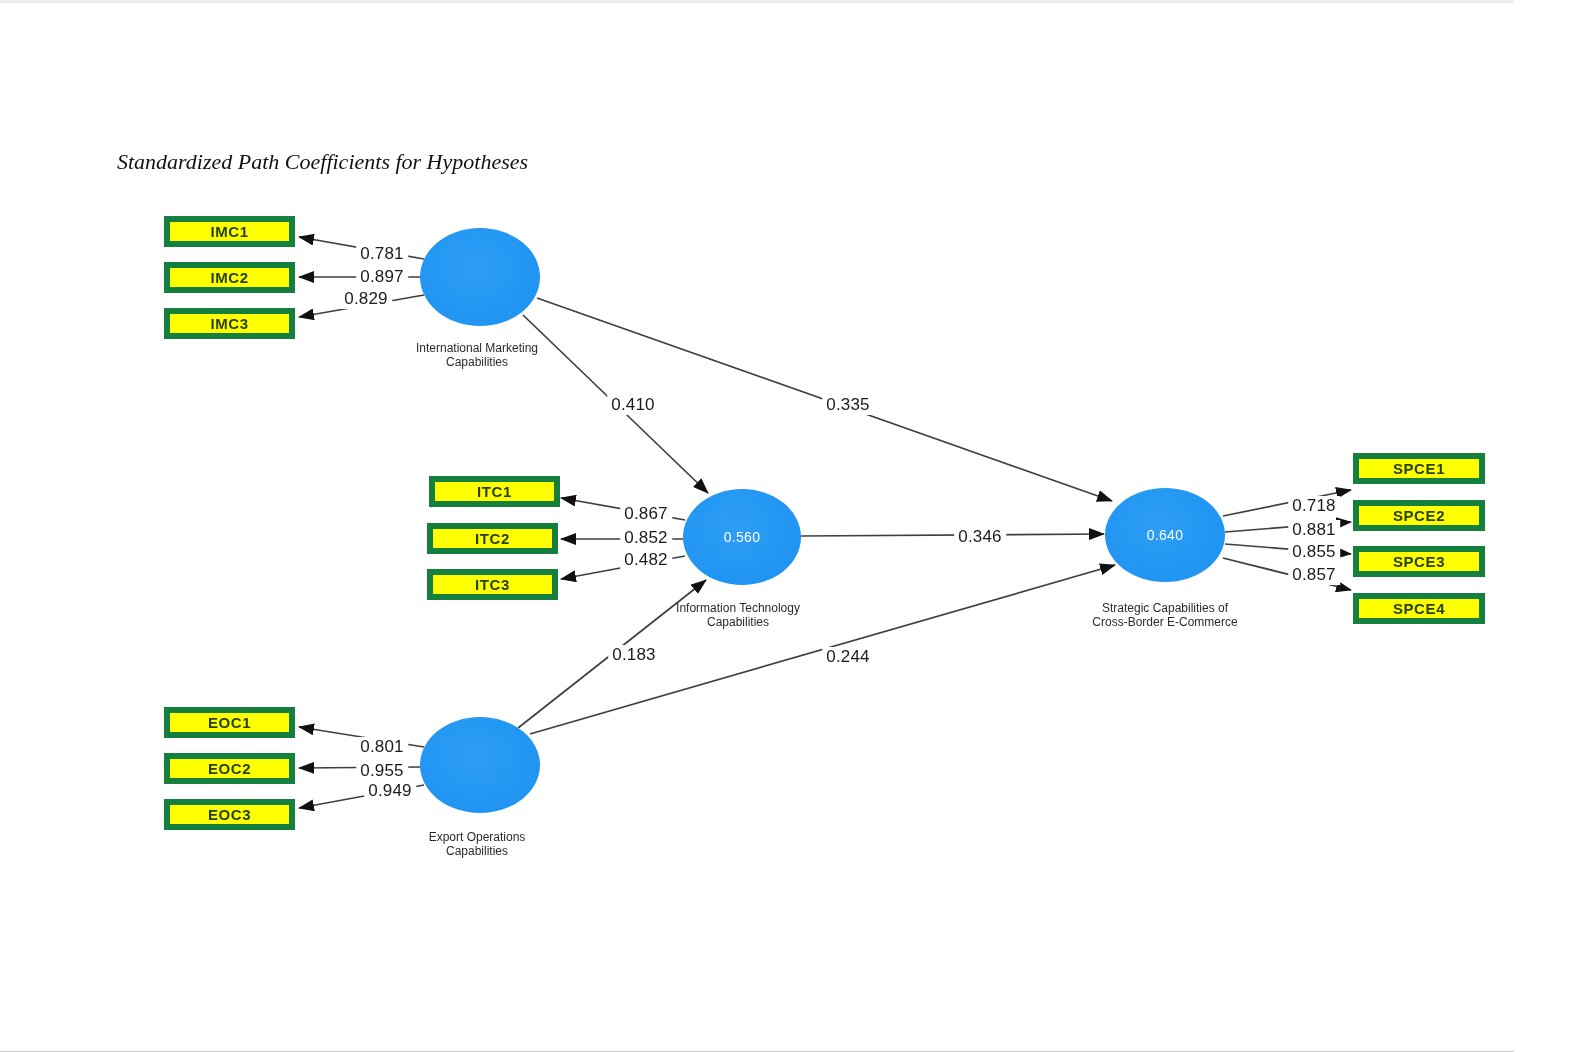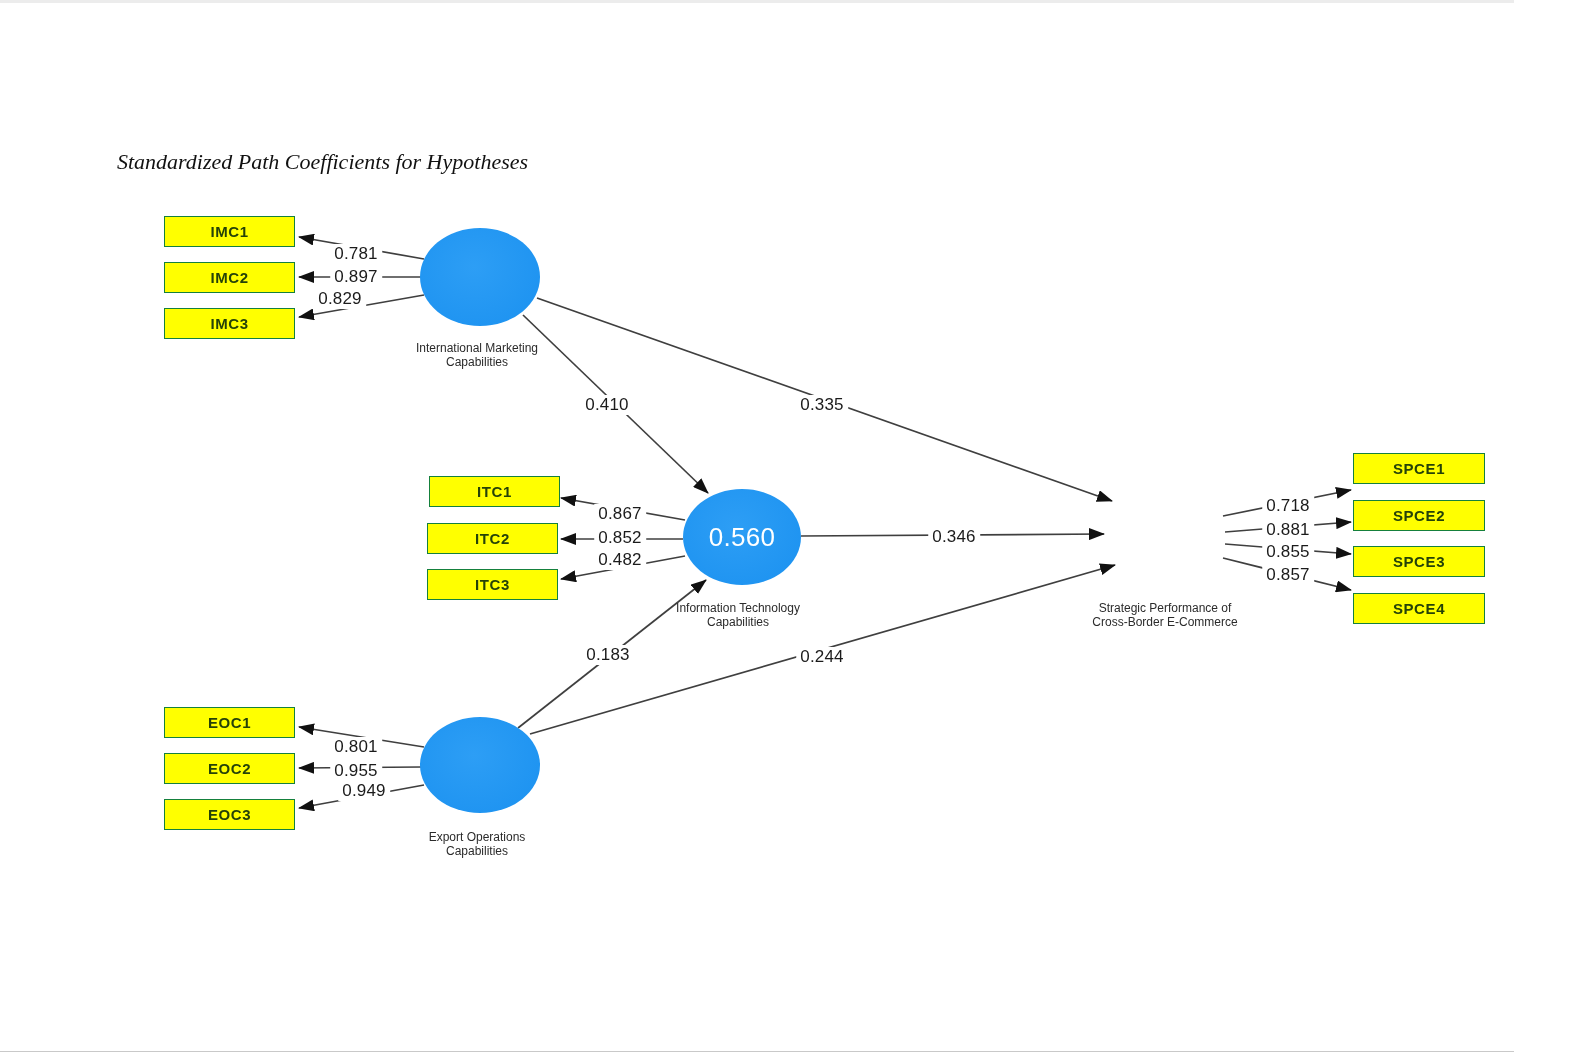--- a/index.html
+++ b/index.html
@@ -11,38 +11,38 @@
     text-decoration:underline;
   }
   .title{
     position:absolute;left:117px;top:146px;
     font-family:"Liberation Serif", serif;font-style:italic;
     font-size:22px;color:#111;white-space:nowrap;
   }
   svg.wires{position:absolute;left:0;top:0;z-index:1;}
   .ind{
     position:absolute;width:131px;height:31px;box-sizing:border-box;
-    background:#ffff00;border:1px solid #15803d;z-index:3;
+    background:#ffff00;border:6px solid #15803d;z-index:3;
     display:flex;align-items:center;justify-content:center;
     font-size:15px;font-weight:600;letter-spacing:.6px;color:#254208;
   }
   .ellipse{
     position:absolute;border-radius:50%;z-index:3;
     background:radial-gradient(ellipse at 45% 40%, #2d9ef5 0%, #1f94f1 75%, #1b8ceb 100%);
     display:flex;align-items:center;justify-content:center;
   }
-  .r2{color:#ffffff;font-size:26px;letter-spacing:.3px;}
+  .r2{color:#ffffff;font-size:14px;letter-spacing:.3px;}
   .nlabel{
     position:absolute;transform:translateX(-50%);z-index:3;
     text-align:center;font-size:12px;line-height:1.18;color:#2b2b2b;white-space:nowrap;
   }
   .val{
     position:absolute;transform:translate(-50%,-50%);z-index:2;
     background:#ffffff;padding:0 4px;font-size:17px;color:#1b1b1b;
-    white-space:nowrap;letter-spacing:.2px;
+    white-space:nowrap;letter-spacing:.2px;margin-left:26px;
   }
 </style>
 </head>
 <body>
 
 <div class="page">
 
   <div class="title">Standardized Path Coefficients for Hypotheses</div>
 
   <svg class="wires" width="1582" height="1052" viewBox="0 0 1582 1052">
@@ -97,35 +97,38 @@
 
   <div class="ellipse" style="left:420px;top:225px;width:120px;height:98px">
     <span class="r2"></span>
   </div>
   <div class="ellipse" style="left:683px;top:486px;width:118px;height:96px">
     <span class="r2">0.560</span>
   </div>
   <div class="ellipse" style="left:420px;top:714px;width:120px;height:96px">
     <span class="r2"></span>
   </div>
+  <div class="ellipse" style="left:1105px;top:485px;width:120px;height:94px">
+    <span class="r2">0.640</span>
+  </div>
 
   <div class="nlabel" style="left:477px;top:338px">
     <div>International Marketing</div>
     <div>Capabilities</div>
   </div>
   <div class="nlabel" style="left:738px;top:598px">
     <div>Information Technology</div>
     <div>Capabilities</div>
   </div>
   <div class="nlabel" style="left:477px;top:827px">
     <div>Export Operations</div>
     <div>Capabilities</div>
   </div>
   <div class="nlabel" style="left:1165px;top:598px">
-    <div>Strategic Performance of</div>
+    <div>Strategic Capabilities of</div>
     <div>Cross-Border E-Commerce</div>
   </div>
 
   <div class="val" style="left:356px;top:251px">0.781</div>
   <div class="val" style="left:356px;top:274px">0.897</div>
   <div class="val" style="left:340px;top:296px">0.829</div>
 
   <div class="val" style="left:620px;top:511px">0.867</div>
   <div class="val" style="left:620px;top:535px">0.852</div>
   <div class="val" style="left:620px;top:557px">0.482</div>

